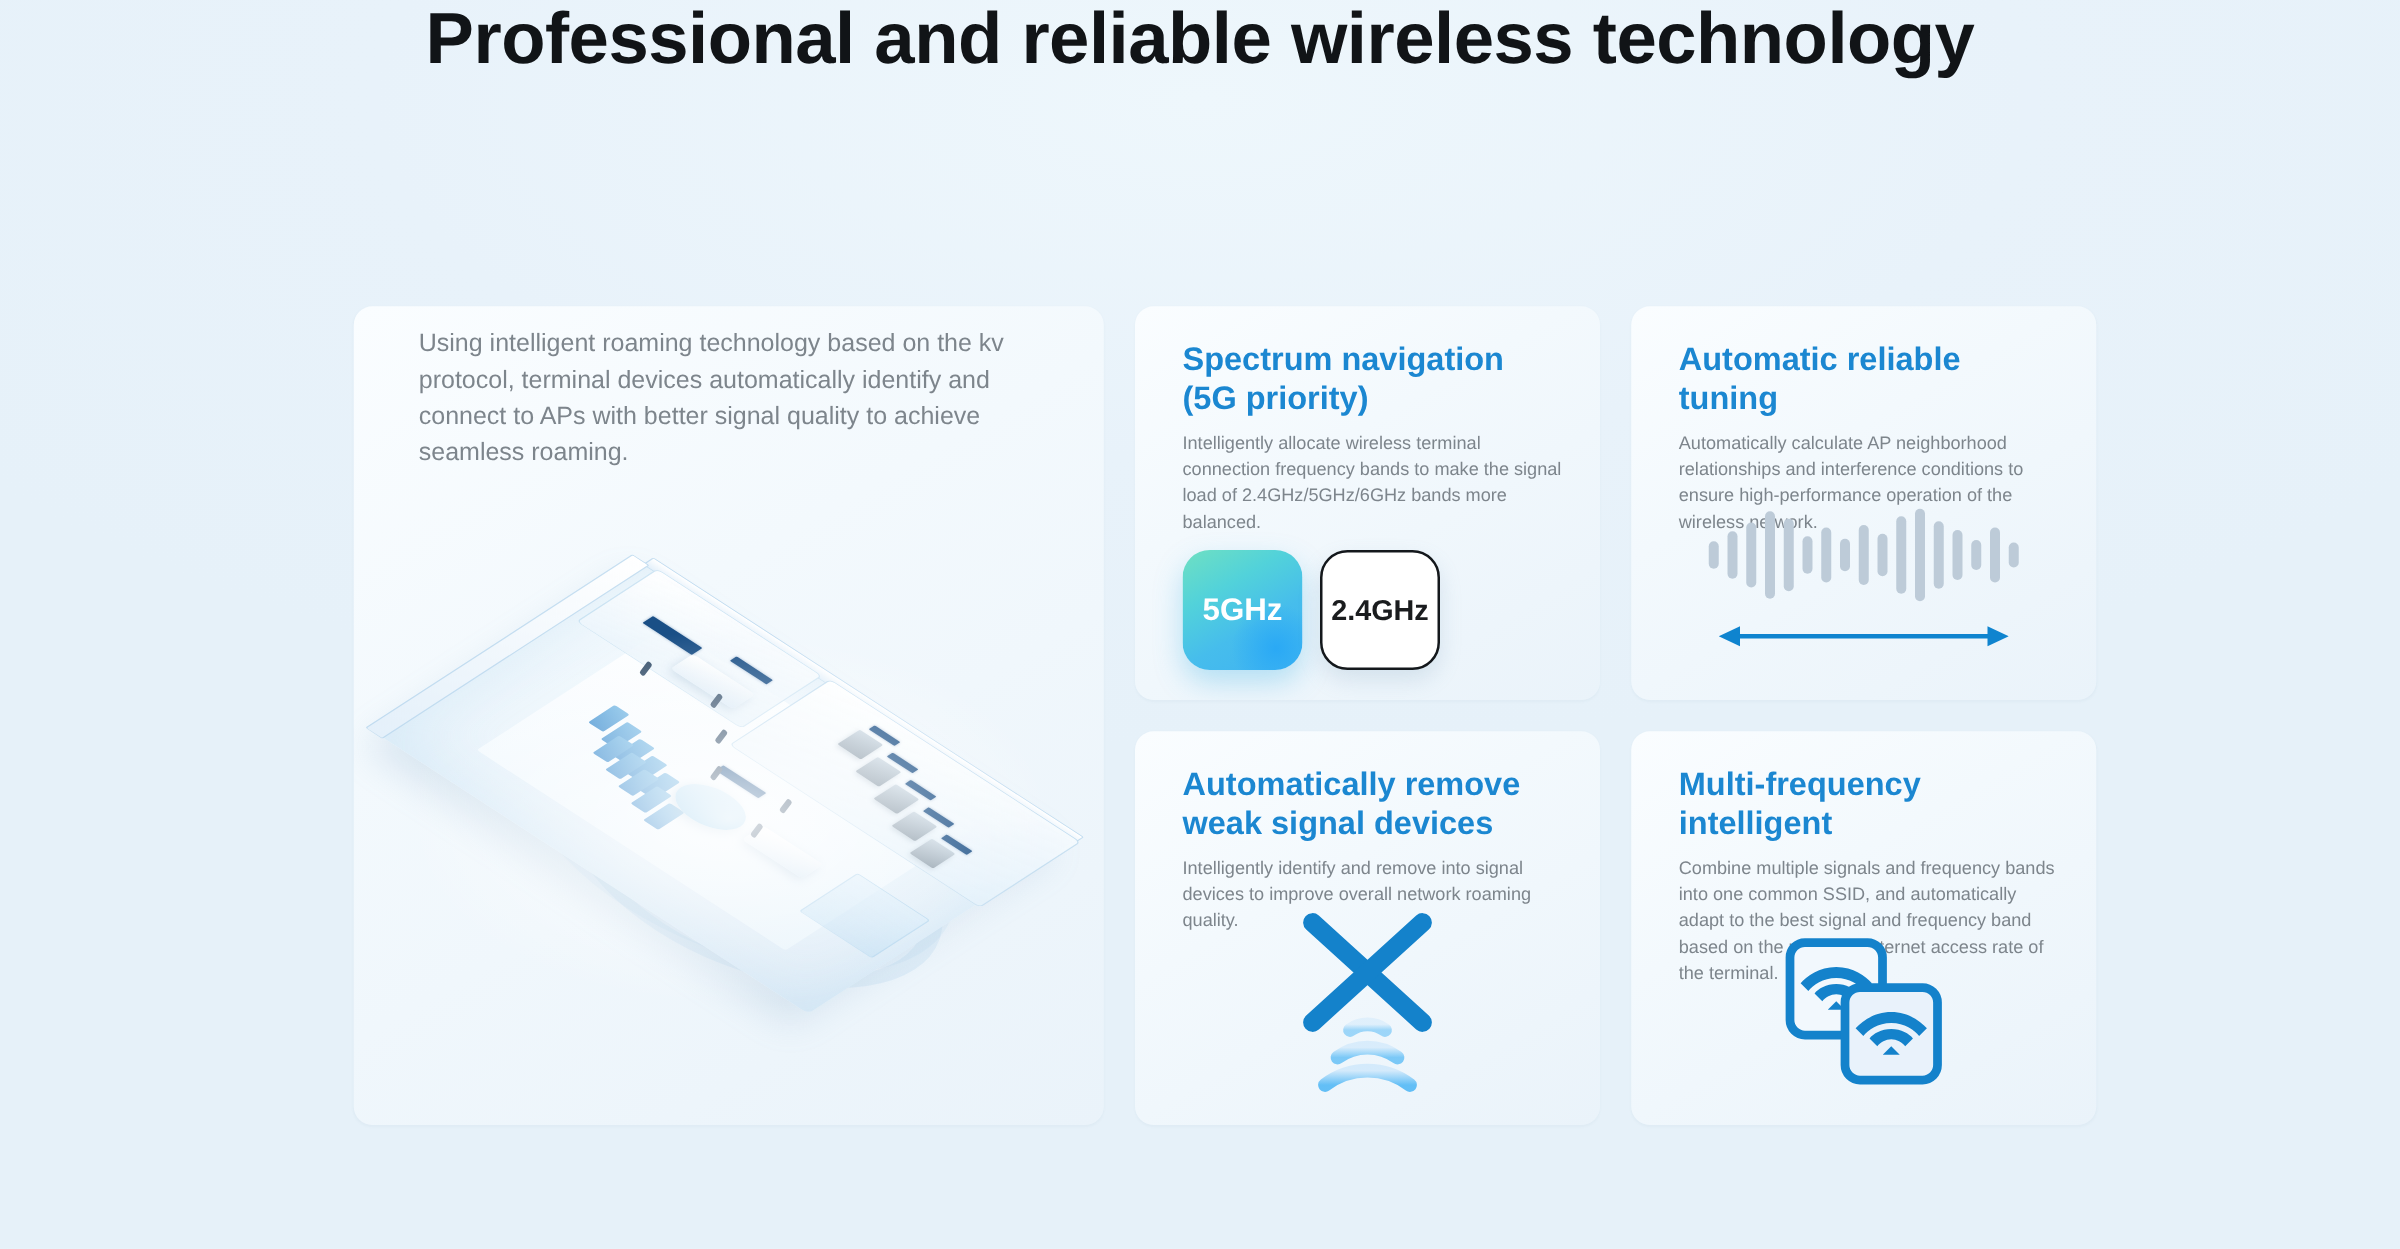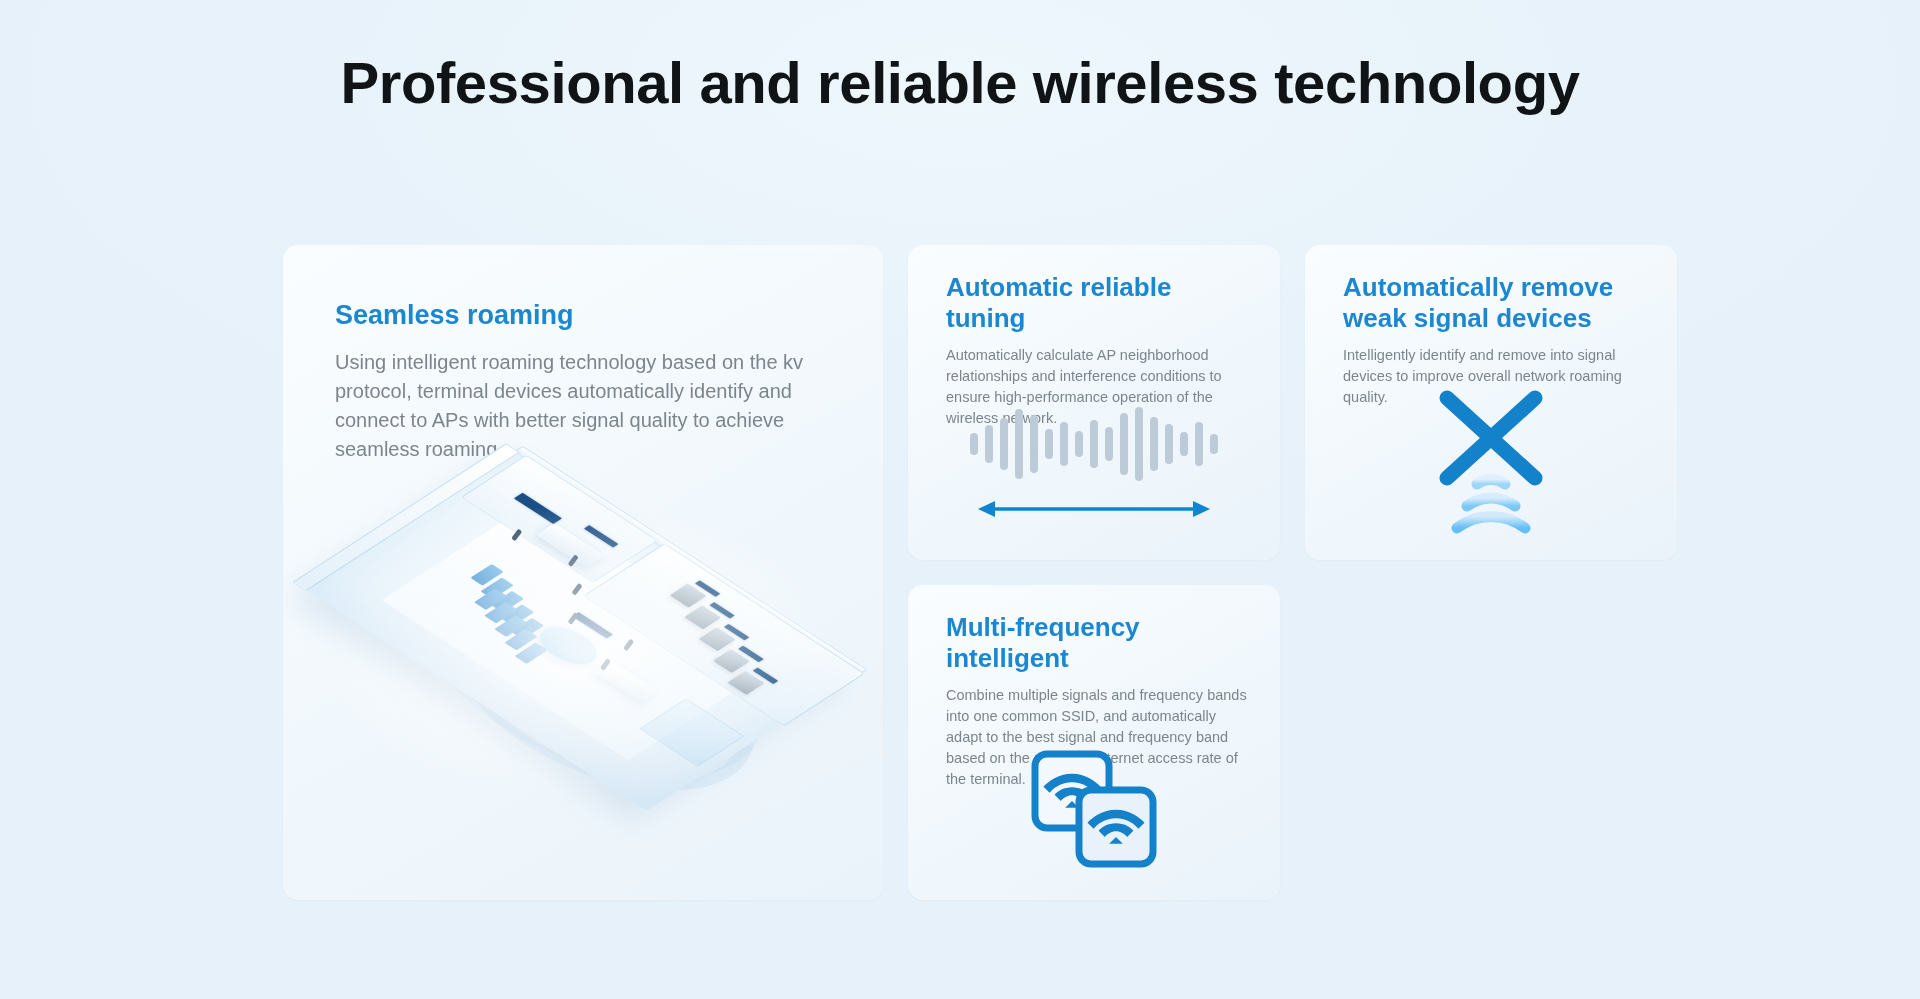--- a/index.html
+++ b/index.html
@@ -11,21 +11,21 @@
     -webkit-font-smoothing:antialiased;
   }
   .page{
     position:relative;width:1920px;height:999px;
     background:
       radial-gradient(1200px 520px at 50% 8%, #eef7fc 0%, #e8f2fa 55%, #e6f1f9 100%);
     overflow:hidden;
   }
 
   
-  .header{ text-align:center; padding-top:52px; }
+  .header{ text-align:center; }
   .title{
     font-size:58px;font-weight:700;color:#111417;letter-spacing:-0.4px;
     line-height:1.08;margin:0;
   }
   .subtitle{
     margin:14px 0 0 0;font-size:34px;font-weight:700;line-height:1.2;
     background:linear-gradient(90deg,#1e62ad 0%,#1f6ebc 28%,#2389d2 62%,#33a8e6 100%);
     -webkit-background-clip:text;background-clip:text;color:transparent;
     display:inline-block;
   }
@@ -181,21 +181,20 @@
 
 <div class="page">
 
   <div class="header">
     <h1 class="title">Professional and reliable wireless technology</h1>
   </div>
 
   <div class="grid">
 
     <div class="card card-big">
-      <h2 class="card-title">Seamless roaming</h2>
       <p class="card-desc">Using intelligent roaming technology based on the kv protocol, terminal devices automatically identify and connect to APs with better signal quality to achieve seamless roaming.</p>
 
       <div class="illus">
         <div class="iso-stage">
           <div class="ring r3"></div>
           <div class="ring r1"></div>
           <div class="ring r2"></div>
 
           <div class="floor">
             <div class="floor-inner"></div>
@@ -245,20 +244,28 @@
           <div class="person" style="left:188px;top:168px;"></div>
           <div class="person" style="left:212px;top:214px;"></div>
           <div class="person" style="left:268px;top:200px;"></div>
           <div class="person" style="left:272px;top:250px;"></div>
           <div class="person" style="left:104px;top:146px;"></div>
         </div>
         <div class="illus-glow"></div>
       </div>
     </div>
 
+    <div class="card card-sm">
+      <h2 class="card-title">Spectrum navigation (5G priority)</h2>
+      <p class="card-desc">Intelligently allocate wireless terminal connection frequency bands to make the signal load of 2.4GHz/5GHz/6GHz bands more balanced.</p>
+      <div class="badges">
+        <div class="badge badge-5g">5GHz</div>
+        <div class="badge badge-24g">2.4GHz</div>
+      </div>
+    </div>
 
     <div class="card card-sm">
       <h2 class="card-title">Automatic reliable tuning</h2>
       <p class="card-desc">Automatically calculate AP neighborhood relationships and interference conditions to ensure high-performance operation of the wireless network.</p>
       <div class="equalizer">
         <div class="bars" id="eq-bars">
             <div class="bar" style="height: 22px;"></div>
             <div class="bar" style="height: 38px;"></div>
             <div class="bar" style="height: 52px;"></div>
             <div class="bar" style="height: 70px;"></div>

